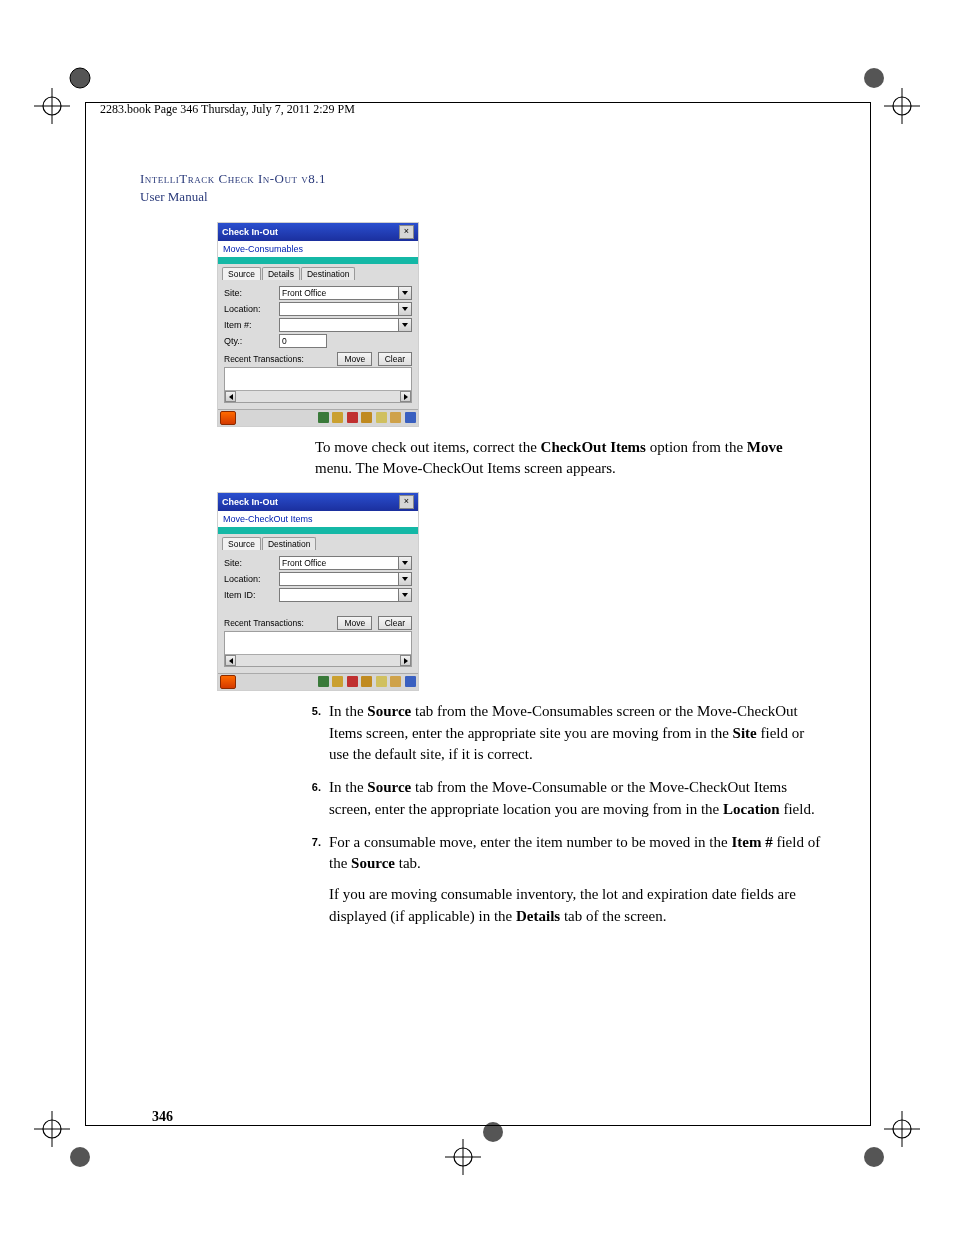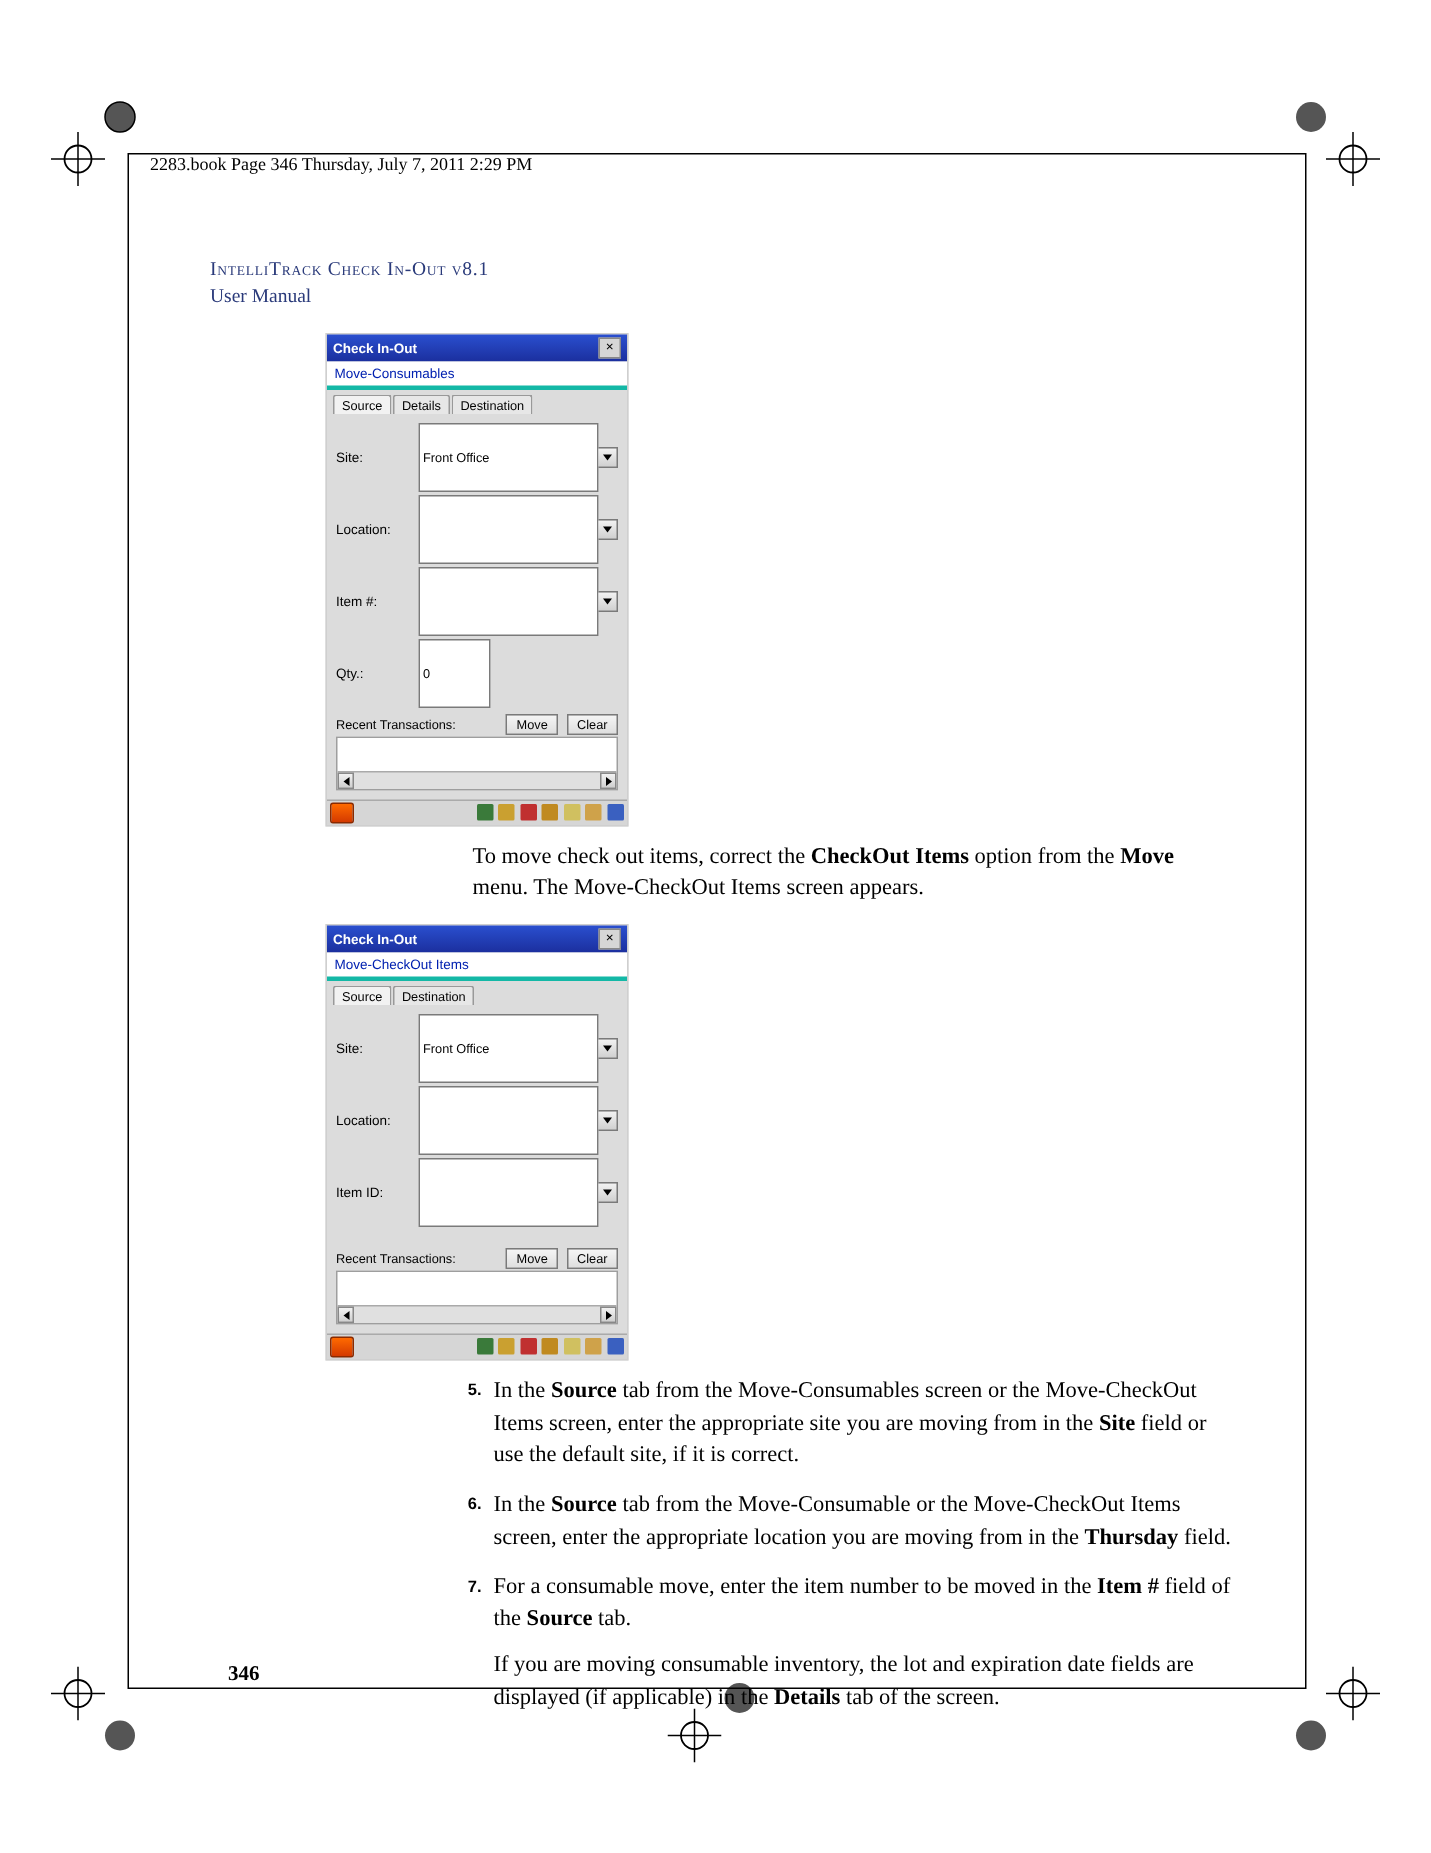--- a/index.html
+++ b/index.html
@@ -84,21 +84,21 @@
     text-align: center;
     line-height: 11px;
     border: 1px solid #888;
     font-size: 9px;
     font-weight: normal;
   }
   .scr-subtitle {
     background: #fff;
     color: #0020b0;
     padding: 3px 5px;
-    border-bottom: 3px solid #14b8a6;
+    border-bottom: 7px solid #14b8a6;
   }
   .scr-tabs {
     display: flex;
     gap: 0;
     padding: 3px 4px 0 4px;
     background: #dcdcdc;
     font-size: 8.5px;
   }
   .scr-tab {
     border: 1px solid #999;
@@ -124,21 +124,21 @@
   }
   .scr-row label {
     width: 55px;
     color: #000;
   }
   .scr-input {
     flex: 1;
     background: #fff;
     border: 1px solid #7a7a7a;
     height: 12px;
-    padding: 16px 2px;
+    padding: 0 2px;
     font-size: 8.5px;
     line-height: 12px;
     display: flex;
     align-items: center;
   }
   .scr-input.short { flex: 0 0 42px; }
   .scr-dd {
     width: 12px;
     height: 12px;
     background: linear-gradient(#f2f2f2,#d0d0d0);
@@ -487,21 +487,21 @@
     <div class="steps">
       <div class="step">
         <div class="num">5.</div>
         <div class="txt">
           <span>In the </span><b>Source</b><span> tab from the Move-Consumables screen or the Move-CheckOut Items screen, enter the appropriate site you are moving from in the </span><b>Site</b><span> field or use the default site, if it is correct.</span>
         </div>
       </div>
       <div class="step">
         <div class="num">6.</div>
         <div class="txt">
-          <span>In the </span><b>Source</b><span> tab from the Move-Consumable or the Move-CheckOut Items screen, enter the appropriate location you are moving from in the </span><b>Thursday</b><span> field.</span>
+          <span>In the </span><b>Source</b><span> tab from the Move-Consumable or the Move-CheckOut Items screen, enter the appropriate location you are moving from in the </span><b>Location</b><span> field.</span>
         </div>
       </div>
       <div class="step">
         <div class="num">7.</div>
         <div class="txt">
           <span>For a consumable move, enter the item number to be moved in the </span><b>Item #</b><span> field of the </span><b>Source</b><span> tab.</span>
           <div class="indent-para">
             <span>If you are moving consumable inventory, the lot and expiration date fields are displayed (if applicable) in the </span><b>Details</b><span> tab of the screen.</span>
           </div>
         </div>

